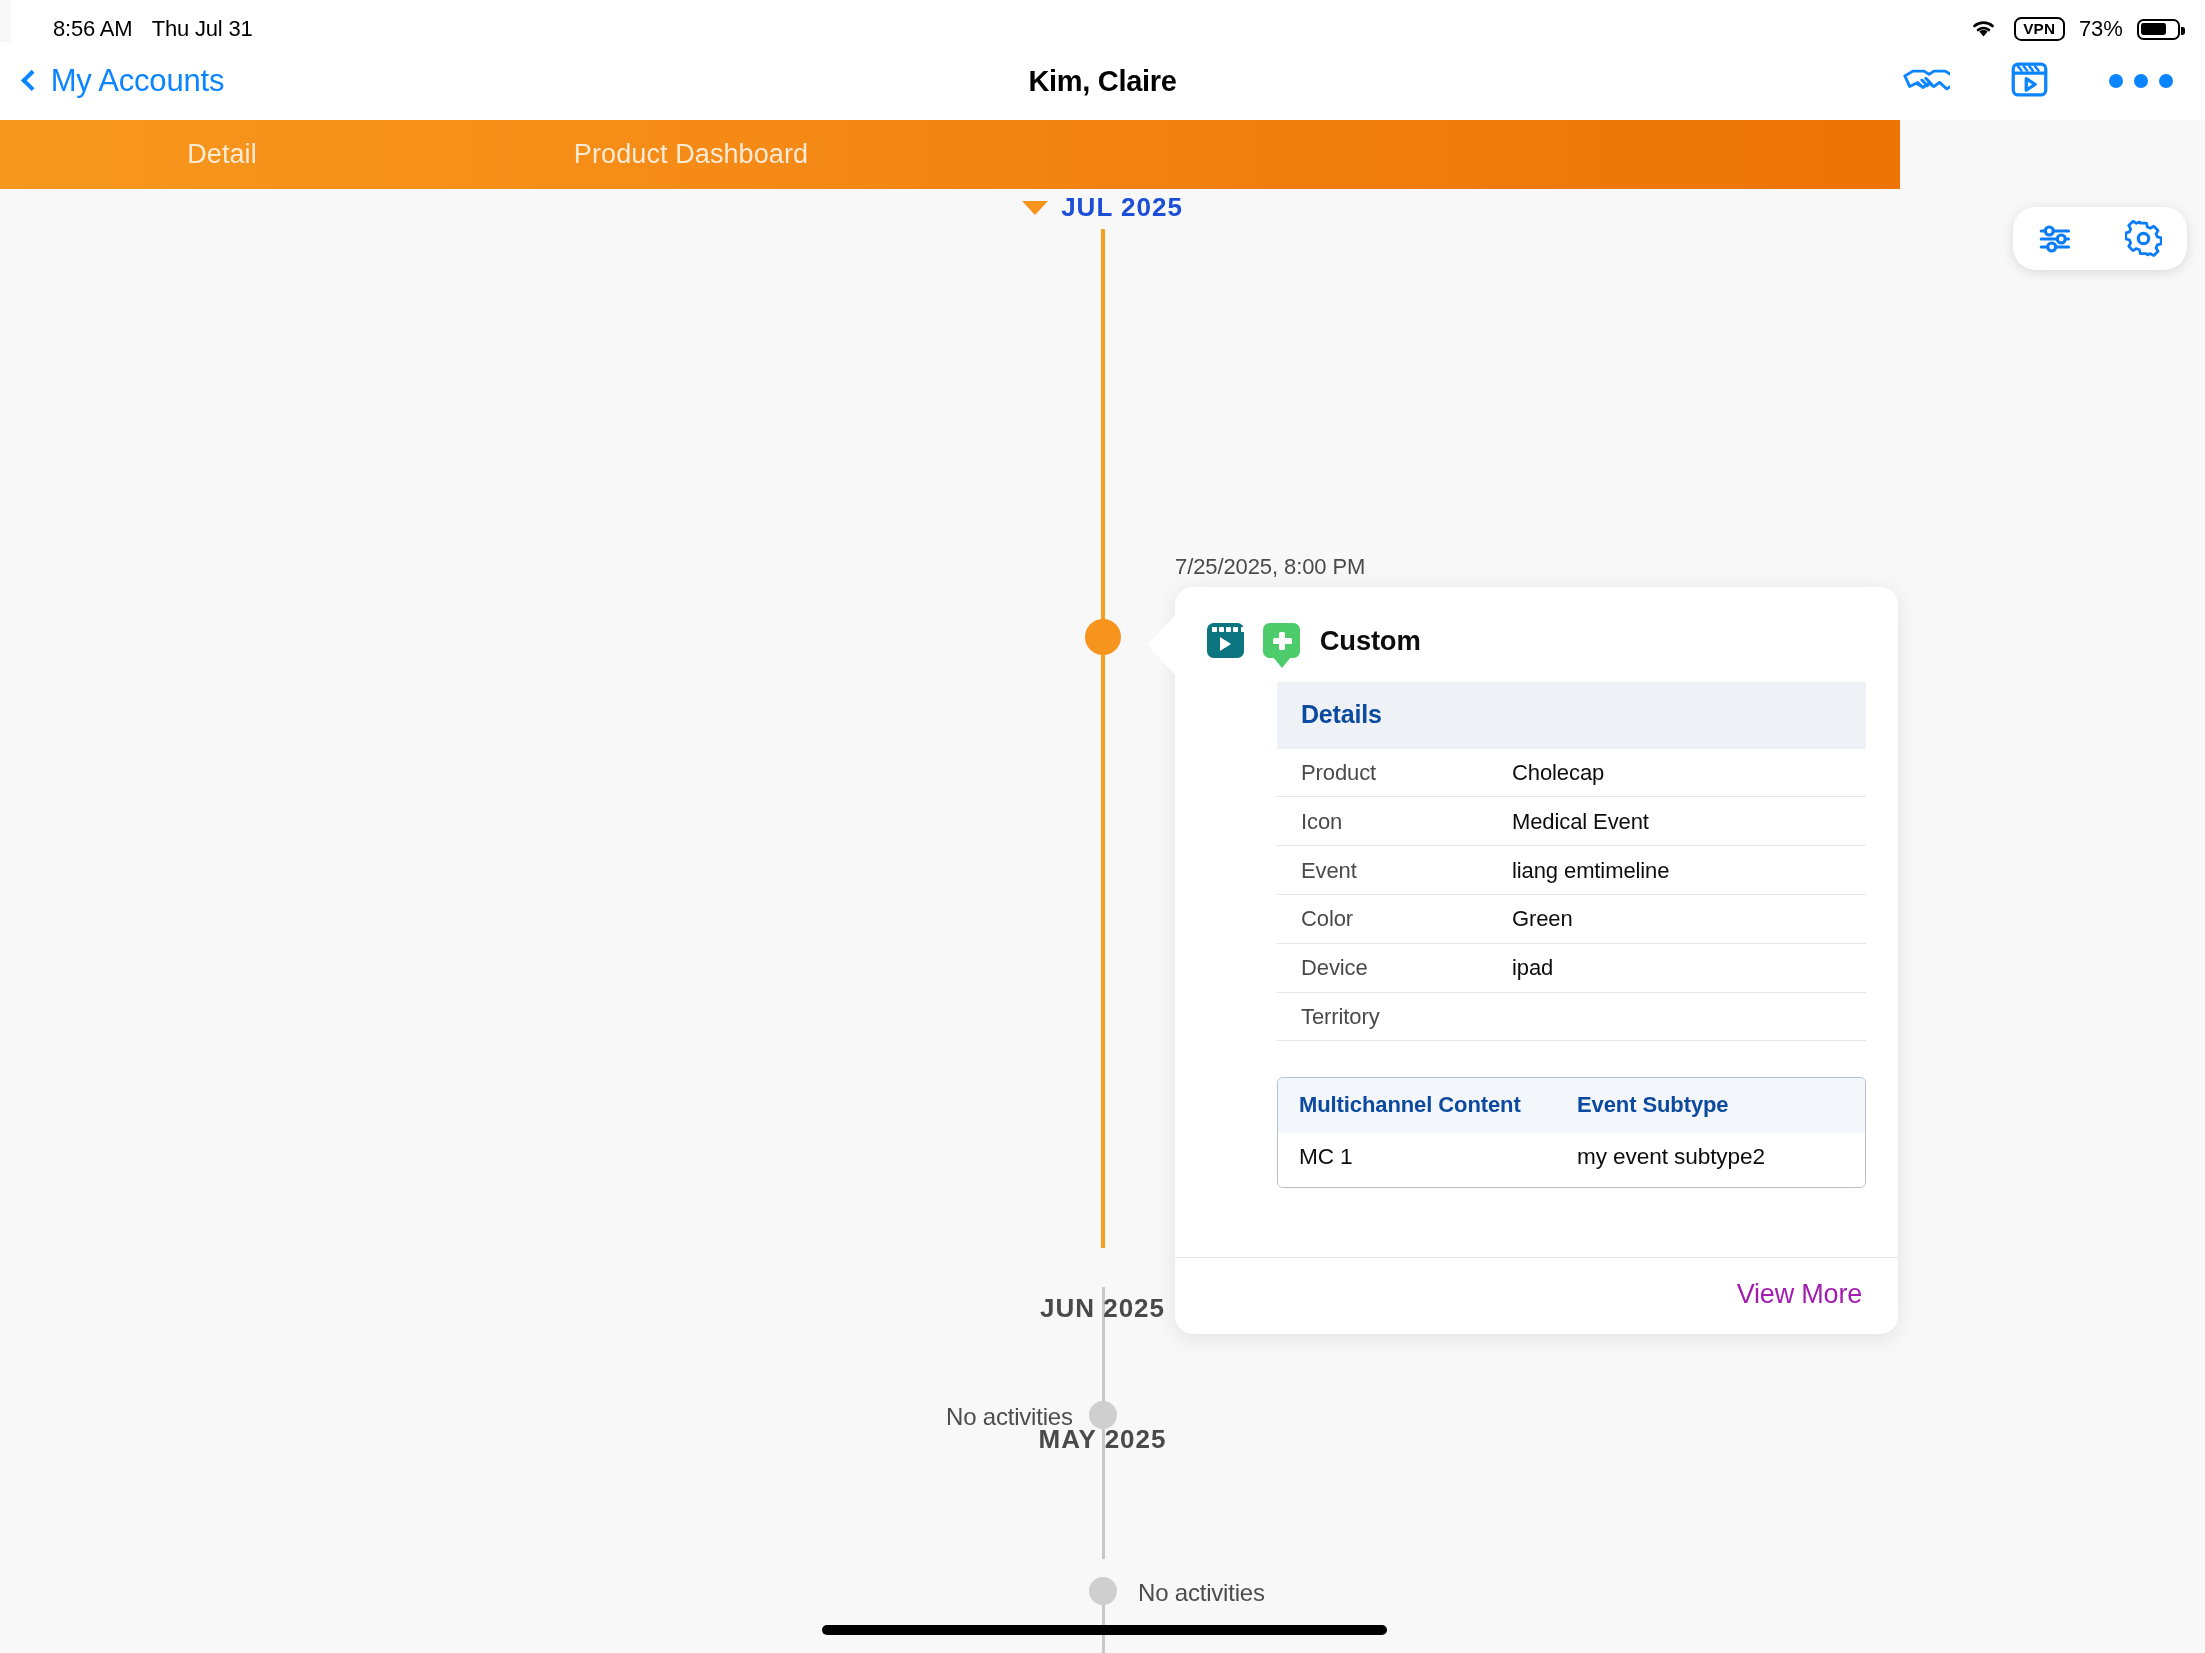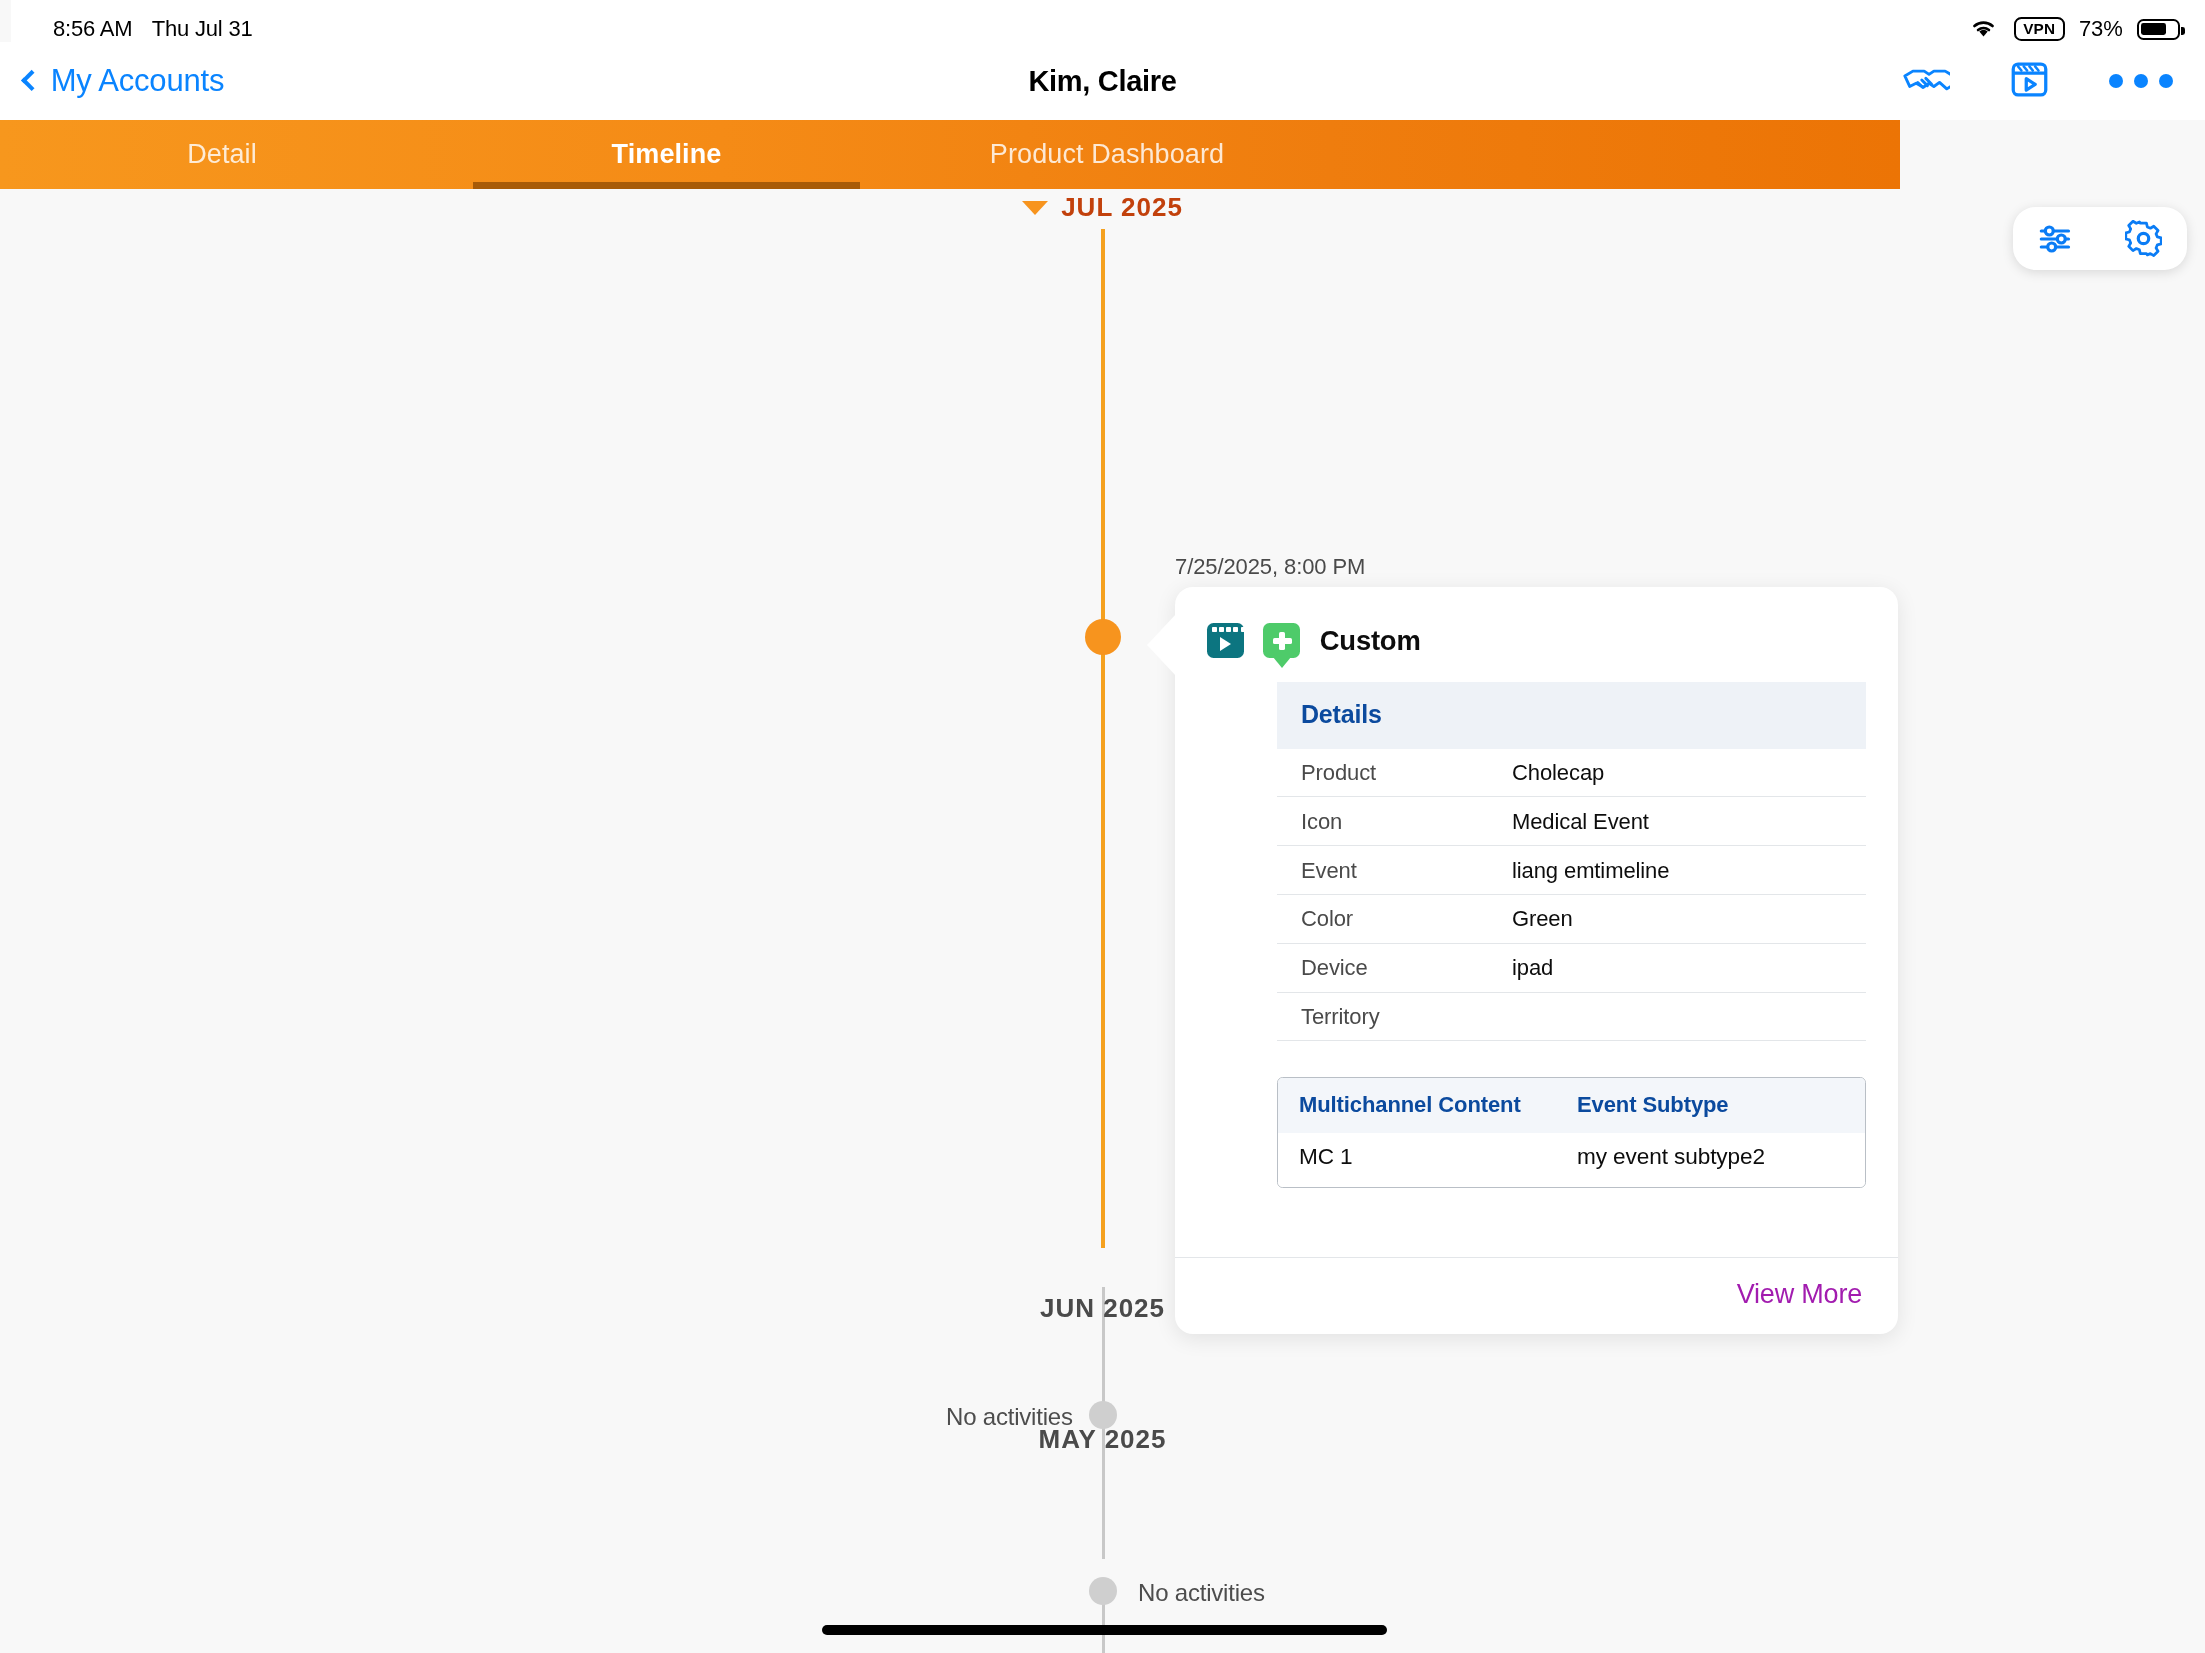--- a/index.html
+++ b/index.html
@@ -117,21 +117,21 @@
   .month-head {
     position:absolute; width:2205px; text-align:center;
     display:flex; align-items:center; justify-content:center; gap:13px;
   }
   .month-head .caret {
     width:0; height:0; border-left:13px solid transparent; border-right:13px solid transparent;
     border-top:14.5px solid #f7941e; display:inline-block;
   }
   .month-label { font-size:26px; font-weight:700; letter-spacing:1px; }
   .month-jul { top:3.2px; }
-  .month-jul .month-label { color:#c2410c; }
+  .month-jul .month-label { color:#1d4ed8; }
   .month-jun { top:1104px; }
   .month-may { top:1235px; }
   .month-jun .month-label, .month-may .month-label { color:#4a4a4a; }
 
   .no-act { position:absolute; font-size:24px; color:#4d4d4d; letter-spacing:-0.2px; }
   .no-act.left  { left:946px; top:1214px; }
   .no-act.right { left:1138px; top:1390px; }
 
   
   .card-time {
@@ -263,21 +263,20 @@
       <span class="dots">
           <i></i>
           <i></i>
           <i></i>
         </span>
     </div>
   </div>
 
   <div class="tabbar">
     <div class="tab t1">Detail</div>
-    <div class="tab t2 active">Timeline</div>
     <div class="tab t3">Product Dashboard</div>
   </div>
 
   <div class="content">
 
     <div class="float-controls">
       <span class="fc-btn">
         <svg width="37" height="32" viewBox="0 0 46 40">
             <path d="M4 10h34M4 20h34M4 30h34" stroke="#0a7cf5" stroke-width="4" stroke-linecap="round"></path>
             <circle cx="14" cy="10" r="5" fill="#fff" stroke="#0a7cf5" stroke-width="4"></circle>

